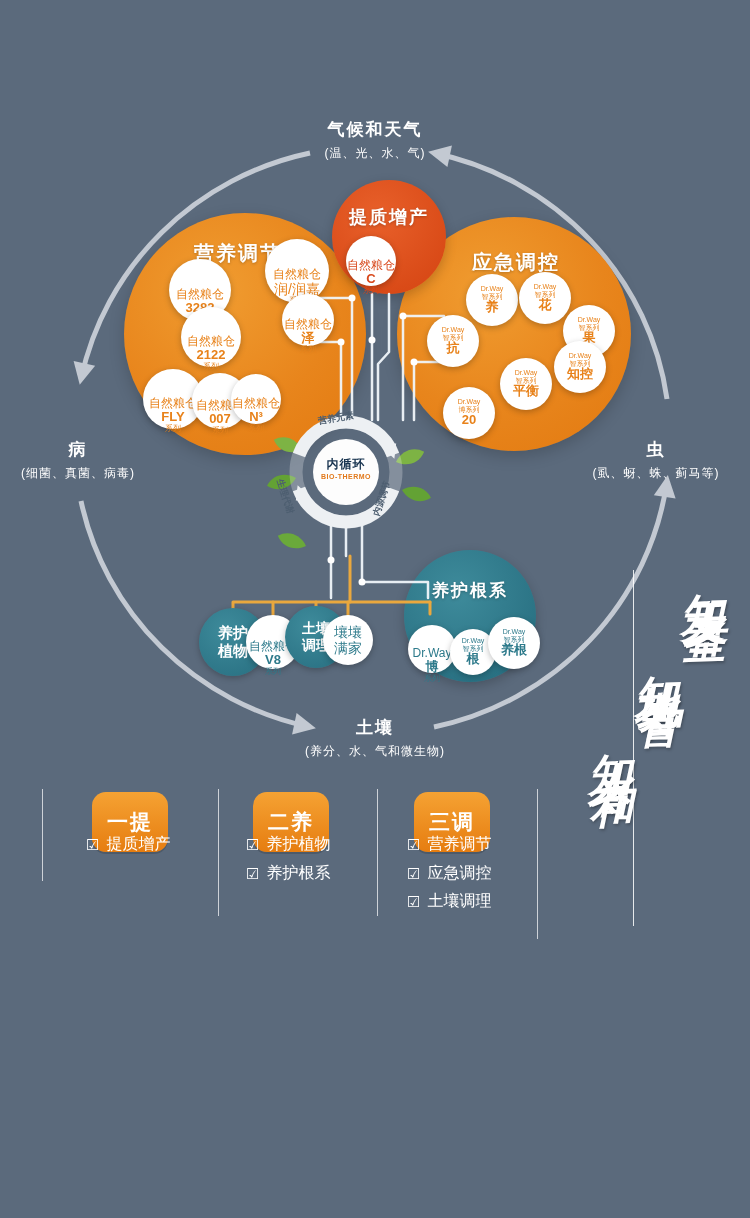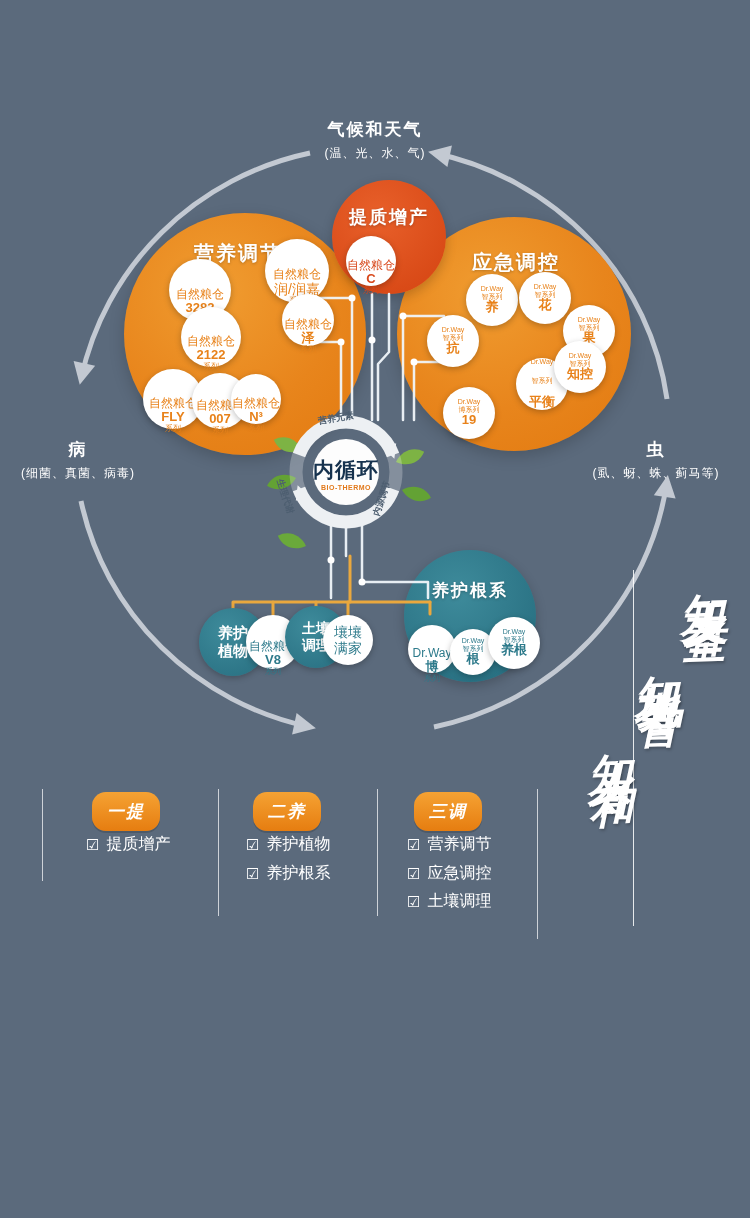--- a/index.html
+++ b/index.html
@@ -35,27 +35,27 @@
   .pt{color:#2d7a8b;}
   .pr{color:#d8481b;}
 
   
   .tealball{position:absolute;border-radius:50%;background:radial-gradient(circle at 40% 32%,#3e8b9b,#276e80);
             color:#fff;font-weight:bold;display:flex;align-items:center;justify-content:center;
             text-align:center;box-shadow:0 2px 6px rgba(0,0,0,.25);line-height:1.2;}
 
   
   .hub-text{position:absolute;text-align:center;}
-  .hub-title{font-size:21px;font-weight:bold;color:#16324e;letter-spacing:1px;}
+  .hub-title{font-size:12px;font-weight:bold;color:#16324e;letter-spacing:1px;}
   .hub-sub{font-size:7px;font-weight:bold;color:#e2791b;letter-spacing:.5px;}
   .ringlab{position:absolute;font-size:9px;font-weight:bold;color:#4d5e70;white-space:nowrap;}
 
   
   .btn{position:absolute;background:linear-gradient(180deg,#f5a233,#e67d10);color:#fff;font-weight:bold;
-       font-size:17px;padding:8px 15px;border-radius:14px;box-shadow:0 2px 0 rgba(0,0,0,.15);letter-spacing:2px;font-style:italic;}
+       font-size:21px;padding:16px 15px;border-radius:14px;box-shadow:0 2px 0 rgba(0,0,0,.15);letter-spacing:2px;}
   .chkrow{position:absolute;display:flex;align-items:center;gap:7px;color:#fff;white-space:nowrap;}
   .chk{font-size:15px;line-height:1;}
   .chklab{font-size:16px;}
   .vline{position:absolute;width:1px;background:rgba(255,255,255,.7);}
 
   
   .calli{position:absolute;writing-mode:vertical-rl;color:#fff;font-size:44px;letter-spacing:10px;
          font-family:"DejaVu Serif","Liberation Serif",serif;font-style:italic;font-weight:bold;
          text-shadow:1px 2px 3px rgba(0,0,0,.25);transform:rotate(-2deg);}
 </style>
@@ -139,20 +139,24 @@
   <div class="ringlab" style="left:364px;top:492px;transform:rotate(-72deg);">内源调节</div>
 
   <div class="cyc" style="left:375px;top:118px;">
     <div class="t">气候和天气</div>
     <div class="s">(温、光、水、气)</div>
   </div>
   <div class="cyc" style="left:656px;top:438px;">
     <div class="t">虫</div>
     <div class="s">(虱、蚜、蛛、蓟马等)</div>
   </div>
+  <div class="cyc" style="left:375px;top:716px;">
+    <div class="t">土壤</div>
+    <div class="s">(养分、水、气和微生物)</div>
+  </div>
   <div class="cyc" style="left:78px;top:438px;">
     <div class="t">病</div>
     <div class="s">(细菌、真菌、病毒)</div>
   </div>
 
   <div class="clabel" style="left:238px;top:240px;font-size:20px;">营养调节</div>
   <div class="clabel" style="left:516px;top:249px;font-size:20px;">应急调控</div>
   <div class="clabel" style="left:389px;top:205px;font-size:18px;">提质增产</div>
   <div class="clabel" style="left:470px;top:579px;font-size:17px;">养护根系</div>
 
@@ -211,34 +215,34 @@
   <div class="p po" style="left:563px;top:305px;width:52px;height:52px;">
     <span class="t0">Dr.Way</span>
     <span class="t0">智系列</span>
     <span class="t2">果</span>
   </div>
   <div class="p po" style="left:427px;top:315px;width:52px;height:52px;">
     <span class="t0">Dr.Way</span>
     <span class="t0">智系列</span>
     <span class="t2">抗</span>
   </div>
-  <div class="p po" style="left:516px;top:358px;width:52px;height:52px;justify-content:space-between;">
+  <div class="p po" style="left:500px;top:358px;width:52px;height:52px;">
     <span class="t0">Dr.Way</span>
     <span class="t0">智系列</span>
     <span class="t2">平衡</span>
   </div>
   <div class="p po" style="left:554px;top:341px;width:52px;height:52px;">
     <span class="t0">Dr.Way</span>
     <span class="t0">智系列</span>
     <span class="t2">知控</span>
   </div>
   <div class="p po" style="left:443px;top:387px;width:52px;height:52px;">
     <span class="t0">Dr.Way</span>
     <span class="t0">博系列</span>
-    <span class="t2">19</span>
+    <span class="t2">20</span>
   </div>
 
   <div class="tealball" style="left:199px;top:608px;width:68px;height:68px;font-size:15px;">
     <span style="width:34px;">养护植物</span>
   </div>
   <div class="p pt" style="left:246px;top:615px;width:54px;height:54px;">
     <span class="t1">自然粮仓</span>
     <span class="t2">V8</span>
     <span class="t3">系列</span>
   </div>

